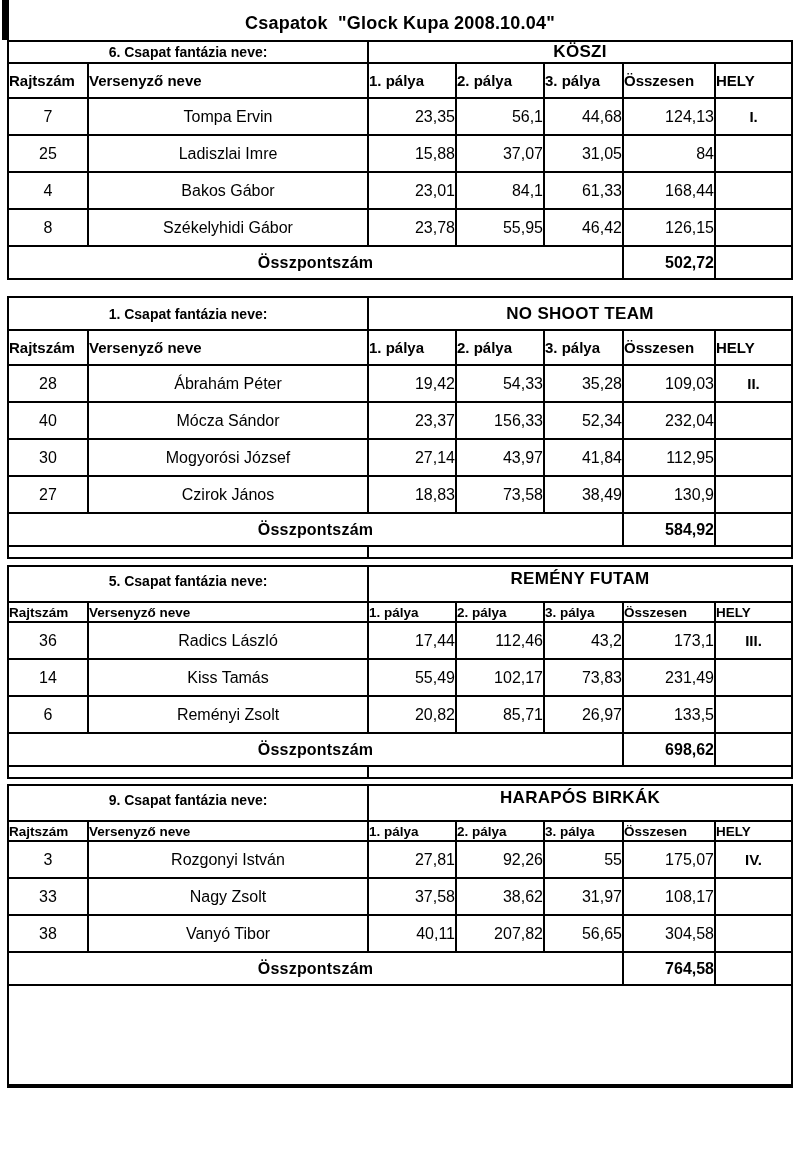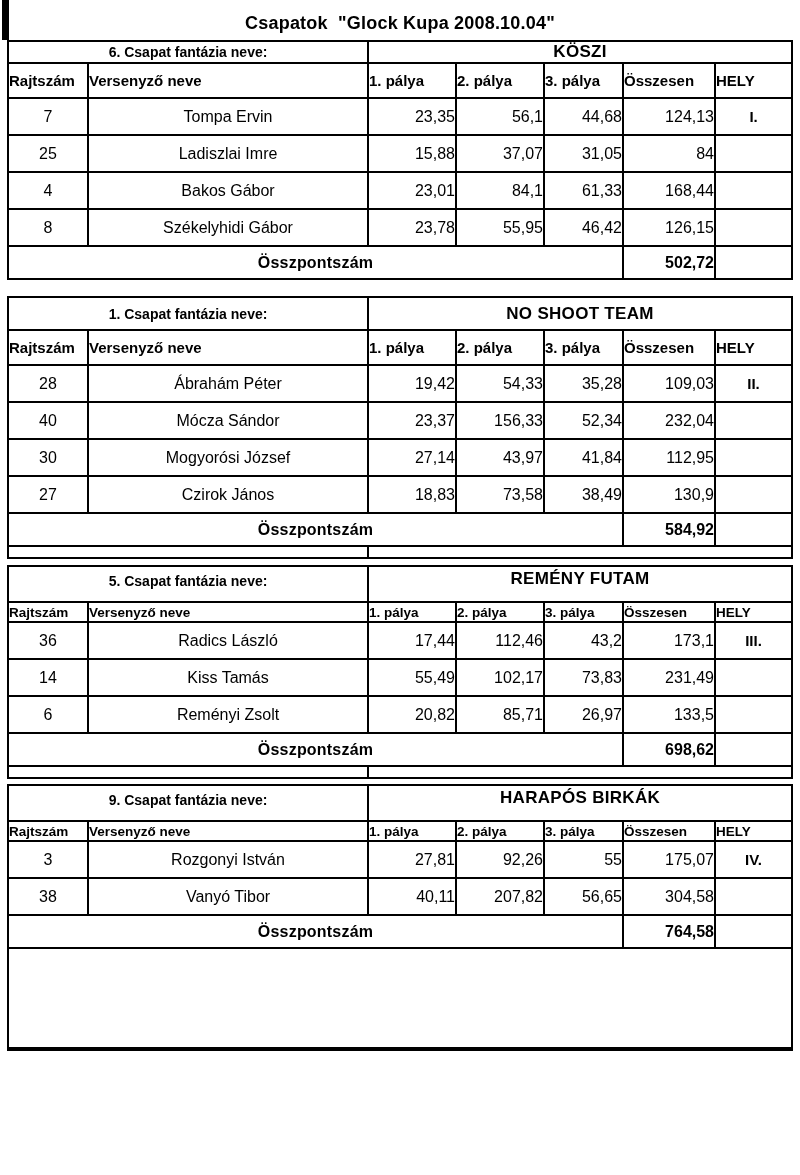--- a/index.html
+++ b/index.html
@@ -297,20 +297,29 @@
   <tr class="data-row">
     <td class="c-num">3</td>
     <td class="c-name">Rozgonyi István</td>
     <td class="c-val">27,81</td>
     <td class="c-val">92,26</td>
     <td class="c-val">55</td>
     <td class="c-val">175,07</td>
     <td class="c-hely">IV.</td>
   </tr>
   <tr class="data-row">
+    <td class="c-num">33</td>
+    <td class="c-name">Nagy Zsolt</td>
+    <td class="c-val">37,58</td>
+    <td class="c-val">38,62</td>
+    <td class="c-val">31,97</td>
+    <td class="c-val">108,17</td>
+    <td class="c-hely"></td>
+  </tr>
+  <tr class="data-row">
     <td class="c-num">38</td>
     <td class="c-name">Vanyó Tibor</td>
     <td class="c-val">40,11</td>
     <td class="c-val">207,82</td>
     <td class="c-val">56,65</td>
     <td class="c-val">304,58</td>
     <td class="c-hely"></td>
   </tr>
   <tr class="total-row">
     <td colspan="5" class="total-label">Összpontszám</td>

